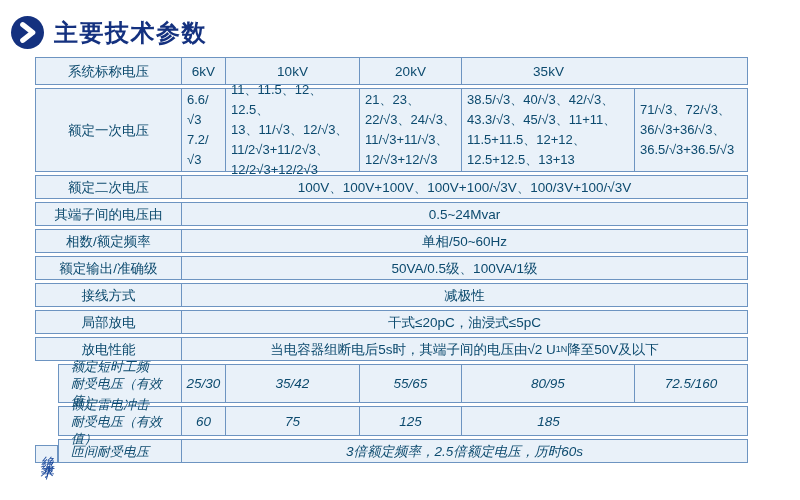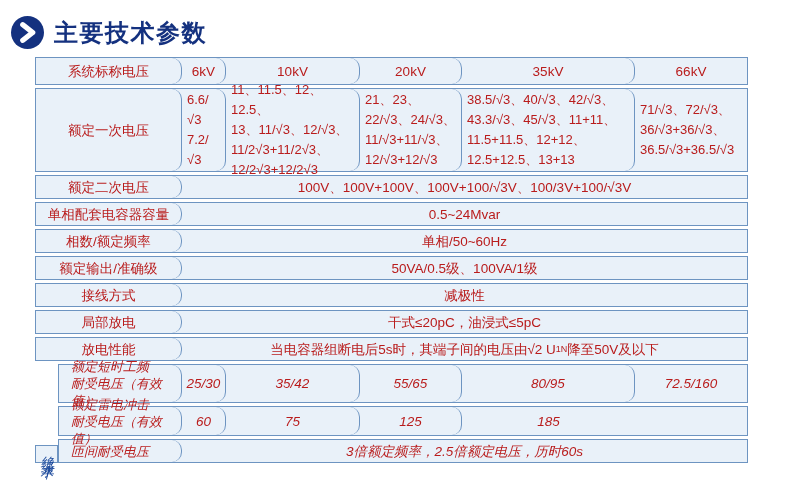--- a/index.html
+++ b/index.html
@@ -5,21 +5,21 @@
   * { margin:0; padding:0; box-sizing:border-box; }
   html,body { width:800px; height:500px; background:#ffffff; overflow:hidden;
               font-family:"Liberation Sans","DejaVu Sans",sans-serif; }
   .header-bar { display:flex; align-items:center; gap:10px; padding:13px 0 0 11px; height:52px; }
   .badge { width:33px; height:33px; flex:none; }
   .page-title { font-size:24px; font-weight:bold; color:#14317f; letter-spacing:1.5px; }
 
   .spec-table { margin:5px 0 0 35px; width:713px; }
   .row { display:flex; border:1px solid #6d94c1; background:#e9f1f9; margin-bottom:3px; align-items:stretch; }
   .cell { display:flex; align-items:center; justify-content:center; border-right:1px solid #6d94c1;
-          color:#b91c1c; font-size:13.5px; text-align:center; line-height:17px;border-radius:10px; }
+          color:#0c4a6e; font-size:13.5px; text-align:center; line-height:17px; }
   .cell:last-child { border-right:none; }
   .lab { width:146px; flex:none; }
   .c1 { width:44px; flex:none; }
   .c2 { width:134px; flex:none; }
   .c3 { width:102px; flex:none; }
   .c4 { width:173px; flex:none; }
   .c5 { flex:1; }
   .vspan { flex:1; }
   .h28 { height:28px; } .h84 { height:84px; } .h24 { height:24px; }
   .h39 { height:39px; } .h41 { height:30px; }
@@ -47,21 +47,20 @@
 </div>
 
 <div class="spec-table">
 
   <div class="row h28">
     <div class="cell lab">系统标称电压</div>
     <div class="cell c1">6kV</div>
     <div class="cell c2">10kV</div>
     <div class="cell c3">20kV</div>
     <div class="cell c4">35kV</div>
-    <div class="cell c5">66kV</div>
   </div>
 
   <div class="row h84">
     <div class="cell lab">额定一次电压</div>
     <div class="cell c1 multi left">6.6/√3
 7.2/√3</div>
     <div class="cell c2 multi left">11、11.5、12、12.5、
 13、11/√3、12/√3、
 11/2√3+11/2√3、
 12/2√3+12/2√3</div>
@@ -77,21 +76,21 @@
 36/√3+36/√3、
 36.5/√3+36.5/√3</div>
   </div>
 
   <div class="row h24">
     <div class="cell lab">额定二次电压</div>
     <div class="cell vspan">100V、100V+100V、100V+100/√3V、100/3V+100/√3V</div>
   </div>
 
   <div class="row h24">
-    <div class="cell lab">单相配套电容器容量</div>
+    <div class="cell lab">其端子间的电压由</div>
     <div class="cell vspan">0.5~24Mvar</div>
   </div>
 
   <div class="row h24">
     <div class="cell lab">相数/额定频率</div>
     <div class="cell vspan">单相/50~60Hz</div>
   </div>
 
   <div class="row h24">
     <div class="cell lab">额定输出/准确级</div>

